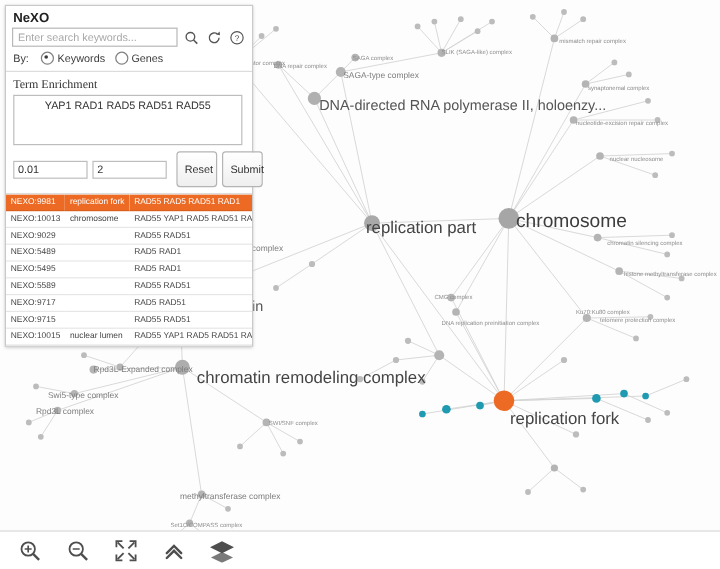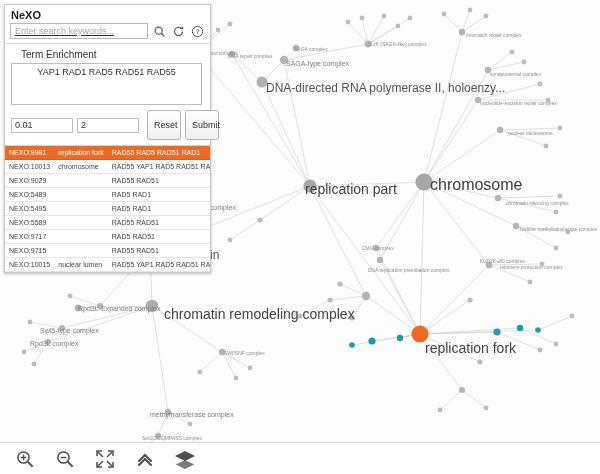--- a/index.html
+++ b/index.html
@@ -59,21 +59,20 @@
     padding: 4px 22px 2px 6px;
     font-size: 11px;
     font-weight: bold;
     color: #222;
   }
   .search-row {
     display: flex;
     align-items: center;
     padding: 0 5px 4px 5px;
     gap: 4px;
-    text-decoration: underline;
   }
   #search-input {
     flex: 1;
     height: 16px;
     border: 1px solid #b8b8b8;
     background: #fff;
     font-size: 9px;
     padding: 0 4px;
     color: #333;
     box-sizing: border-box;
@@ -124,23 +123,24 @@
     background: #3b3b3b;
   }
 
   .divider {
     height: 1px;
     background: #dcdcdc;
     margin: 0;
   }
 
   #term-enrichment-title {
-    padding: 5px 6px 3px 16px;
+    padding: 5px 6px 3px 6px;
     font-size: 10px;
     color: #333;
+    font-family: Liberation Serif, serif;
   }
   #genes-textarea {
     display: block;
     margin: 0 6px 5px 6px;
     width: calc(100% - 14px);
     height: 42px;
     border: 1px solid #bdbdbd;
     font-size: 9px;
     font-family: "Liberation Sans", sans-serif;
     color: #333;
@@ -483,20 +483,31 @@
           </svg>
       </div>
       <div class="icon-btn">
         <svg width="13" height="13" viewBox="0 0 16 16">
             <circle cx="8" cy="8" r="6.3" fill="none" stroke="#555" stroke-width="1.2"></circle>
             <text x="8" y="11.4" font-size="8.5" text-anchor="middle" fill="#555" font-family="Liberation Sans, sans-serif">?</text>
           </svg>
       </div>
     </div>
 
+    <div class="radio-row">
+      <span class="by-label">By:</span>
+      <span class="radio checked">
+        <span class="dot"></span>
+        <span>Keywords</span>
+      </span>
+      <span class="radio">
+        <span class="dot"></span>
+        <span>Genes</span>
+      </span>
+    </div>
 
     <div class="divider"></div>
 
     <div id="term-enrichment-title">Term Enrichment</div>
 
     <textarea id="genes-textarea" style="">YAP1 RAD1 RAD5 RAD51 RAD55</textarea>
 
     <div class="form-row">
       <input class="num" type="text" value="0.01" style="">
       <input class="num" type="text" value="2" style="">

